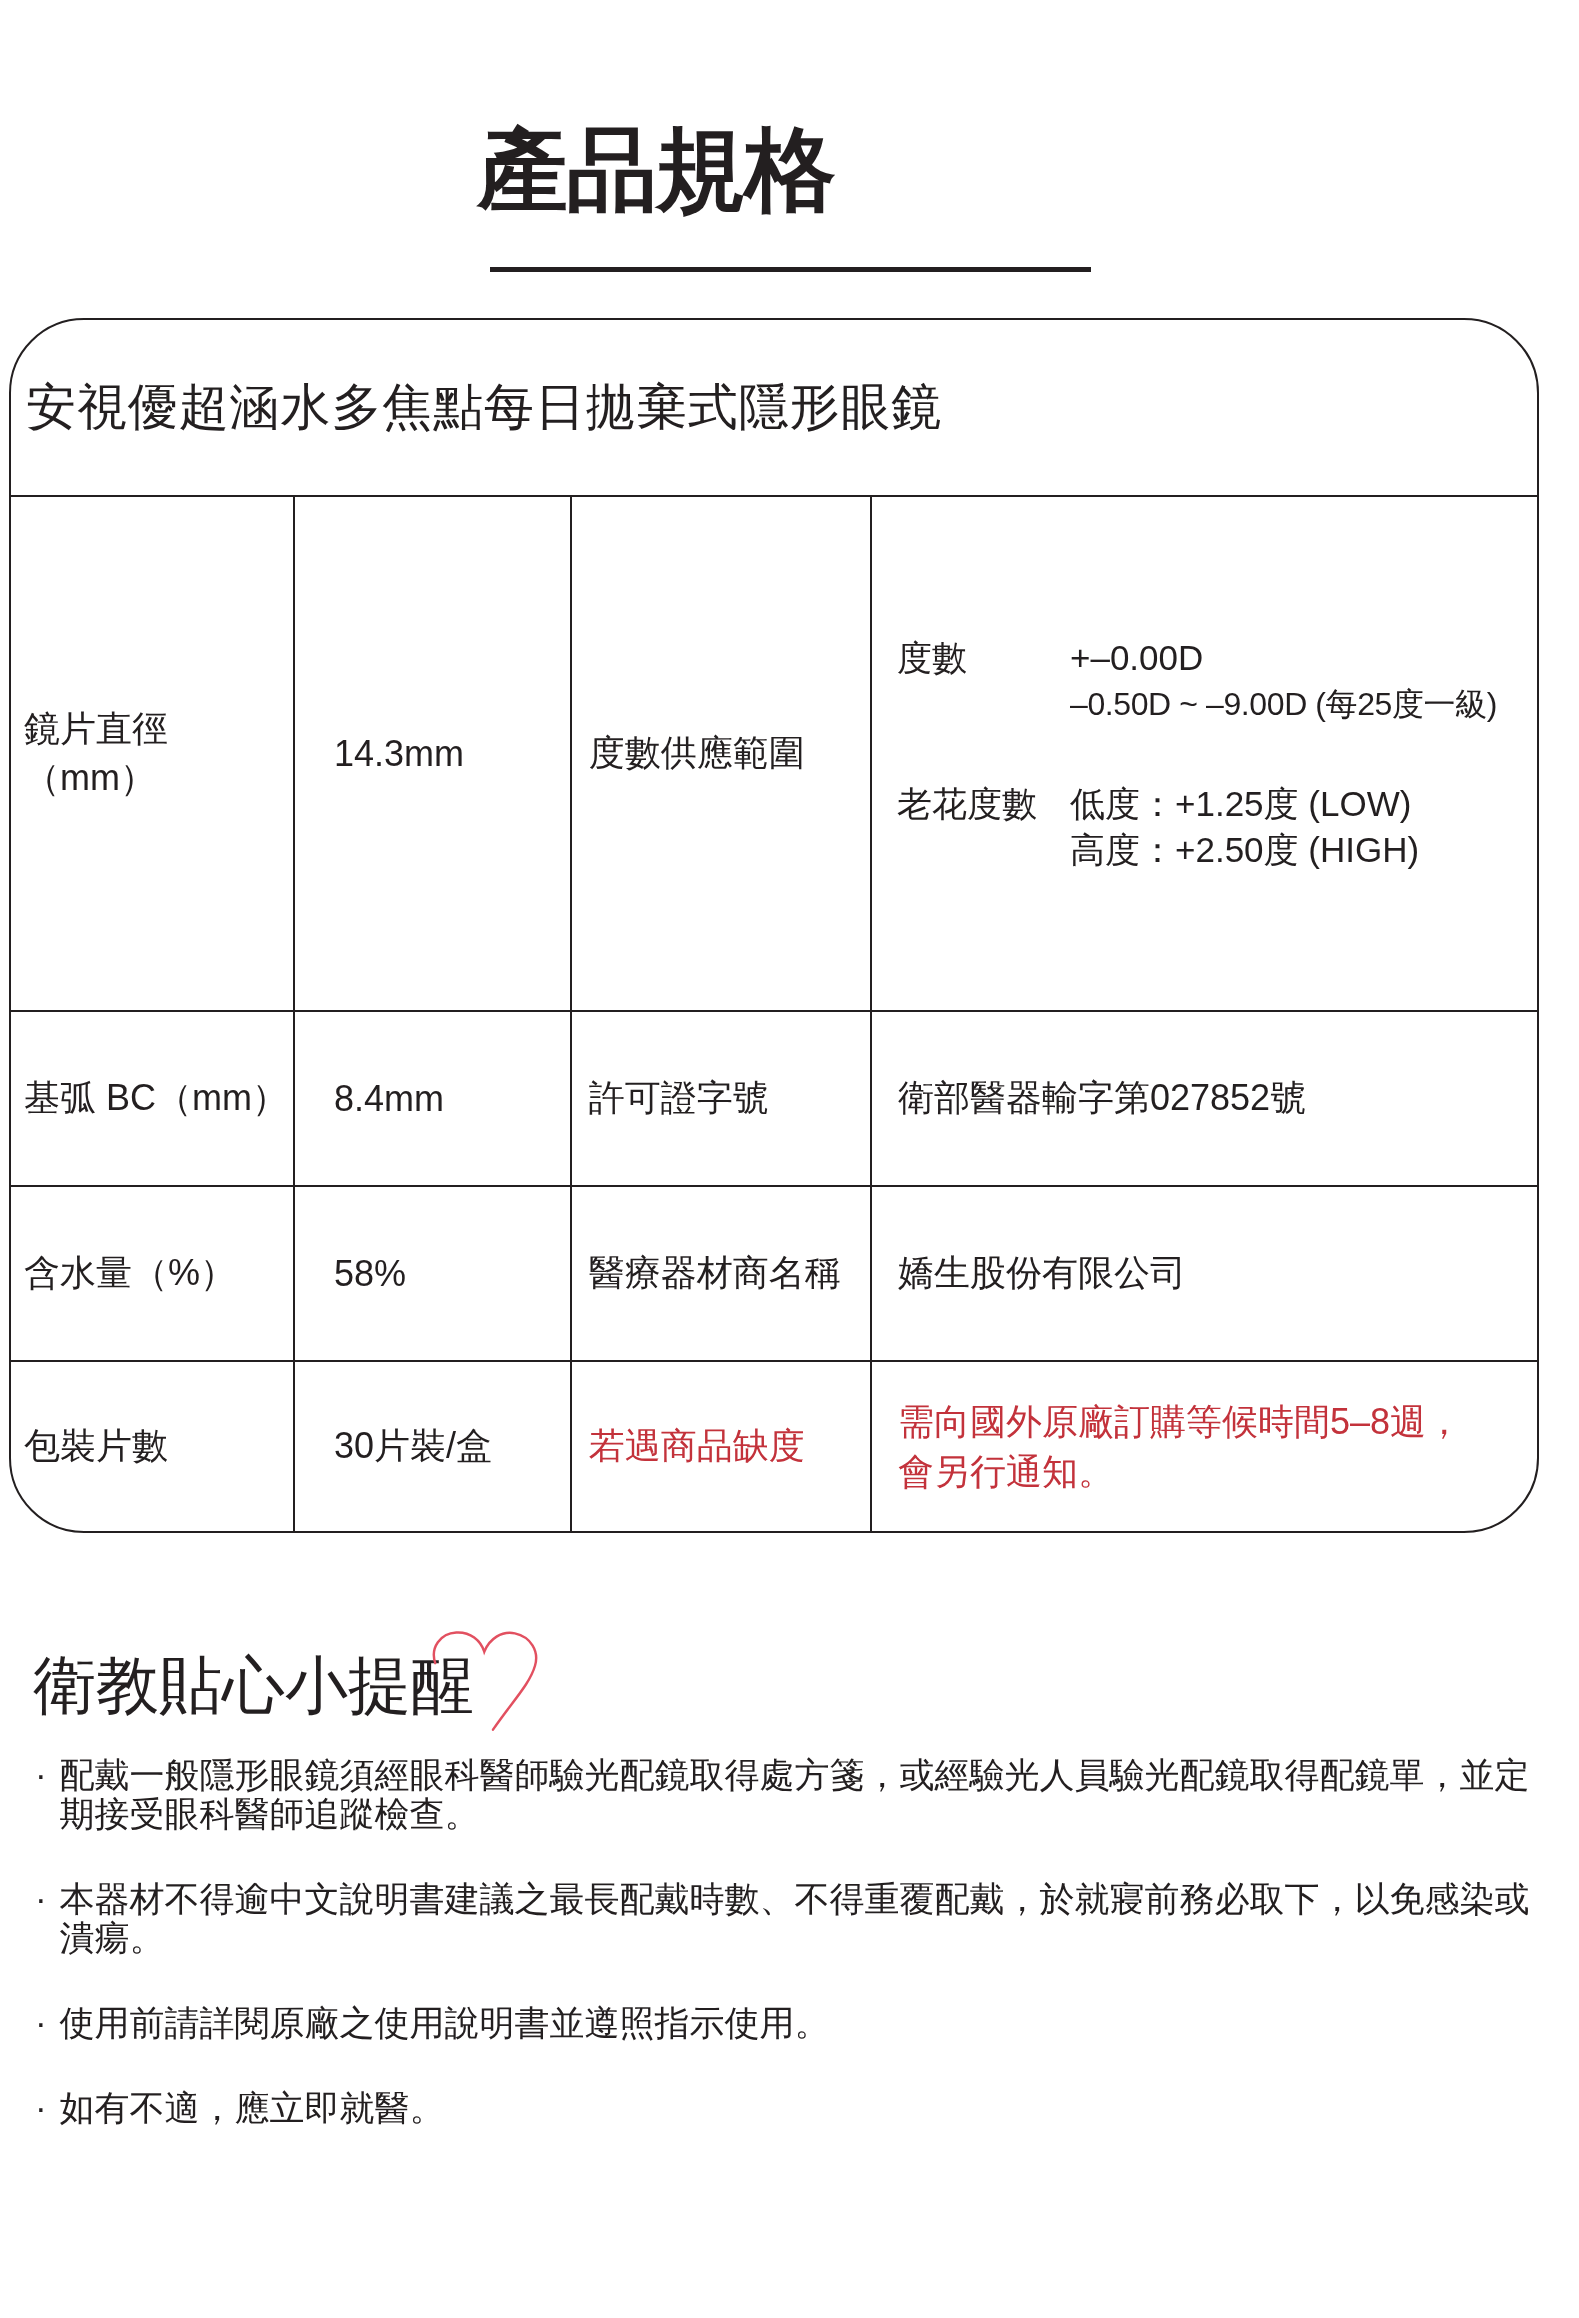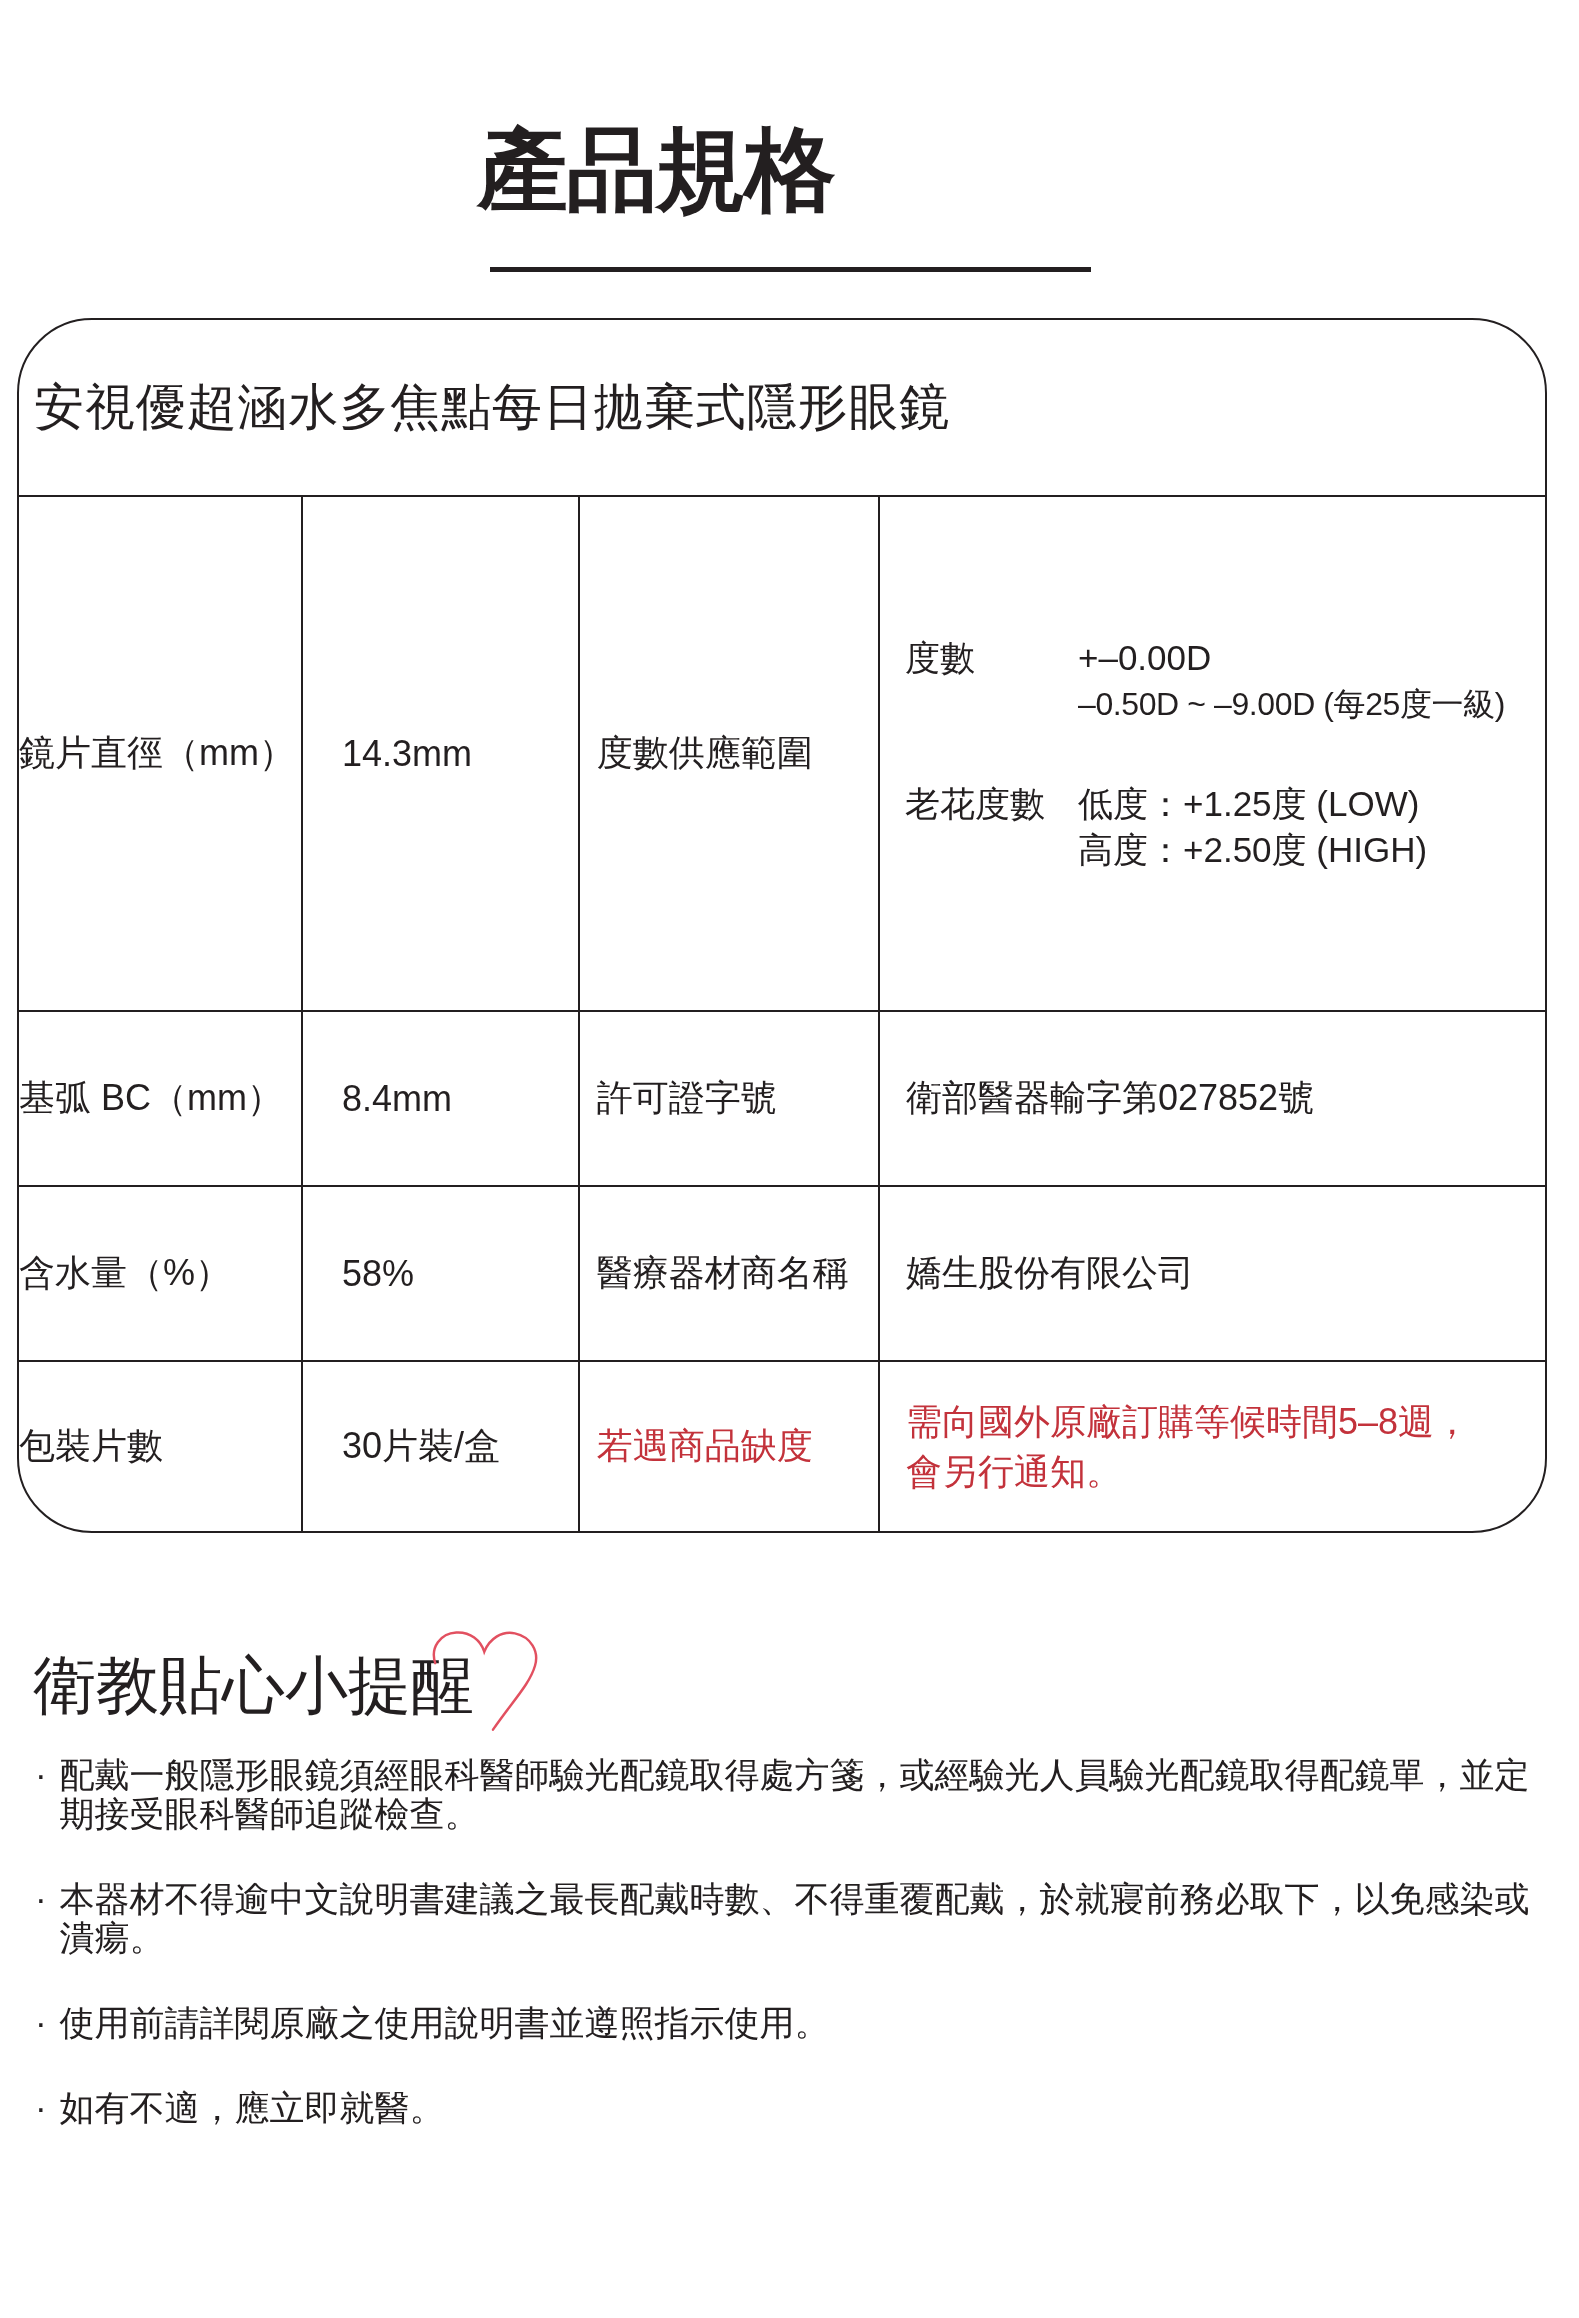--- a/index.html
+++ b/index.html
@@ -21,21 +21,21 @@
     position:absolute;top:124px;left:0;width:1311px;
     margin:0;text-align:center;
     font-size:91px;font-weight:700;line-height:1;letter-spacing:-1.8px;
   }
   .title-underline{
     position:absolute;top:267px;left:490px;width:601px;height:5.3px;
     background:var(--ink);
   }
   
   .spec-table{
-    position:absolute;left:17px;top:318px;
+    position:absolute;left:9px;top:318px;
     width:1530px;height:1215px;
     box-sizing:border-box;
     border:2.6px solid var(--ink);
     border-radius:75px;
     overflow:hidden;
     display:grid;
     grid-template-columns:284px 277px 300px 1fr;
     grid-template-rows:175px 515px 175px 175px 1fr;
     background:#fff;
   }
@@ -46,21 +46,21 @@
     font-size:50px;letter-spacing:0.9px;
   }
   .cell{
     box-sizing:border-box;
     display:flex;align-items:center;
     font-size:36px;
     overflow:hidden;
   }
   .bt{border-top:2.6px solid var(--ink);}
   .br{border-right:2.6px solid var(--ink);}
-  .c1{}
+  .c1{padding-left:13px;}
   .c2{padding-left:39px;}
   .c3{padding-left:16.7px;}
   .c4{padding-left:26px;}
   
   .detail{
     flex-direction:column;align-items:flex-start;justify-content:center;
     padding-left:25px;font-size:35px;
   }
   .dblock{display:flex;align-items:flex-start;}
   .dlabel{width:173px;flex:none;line-height:47px;}

